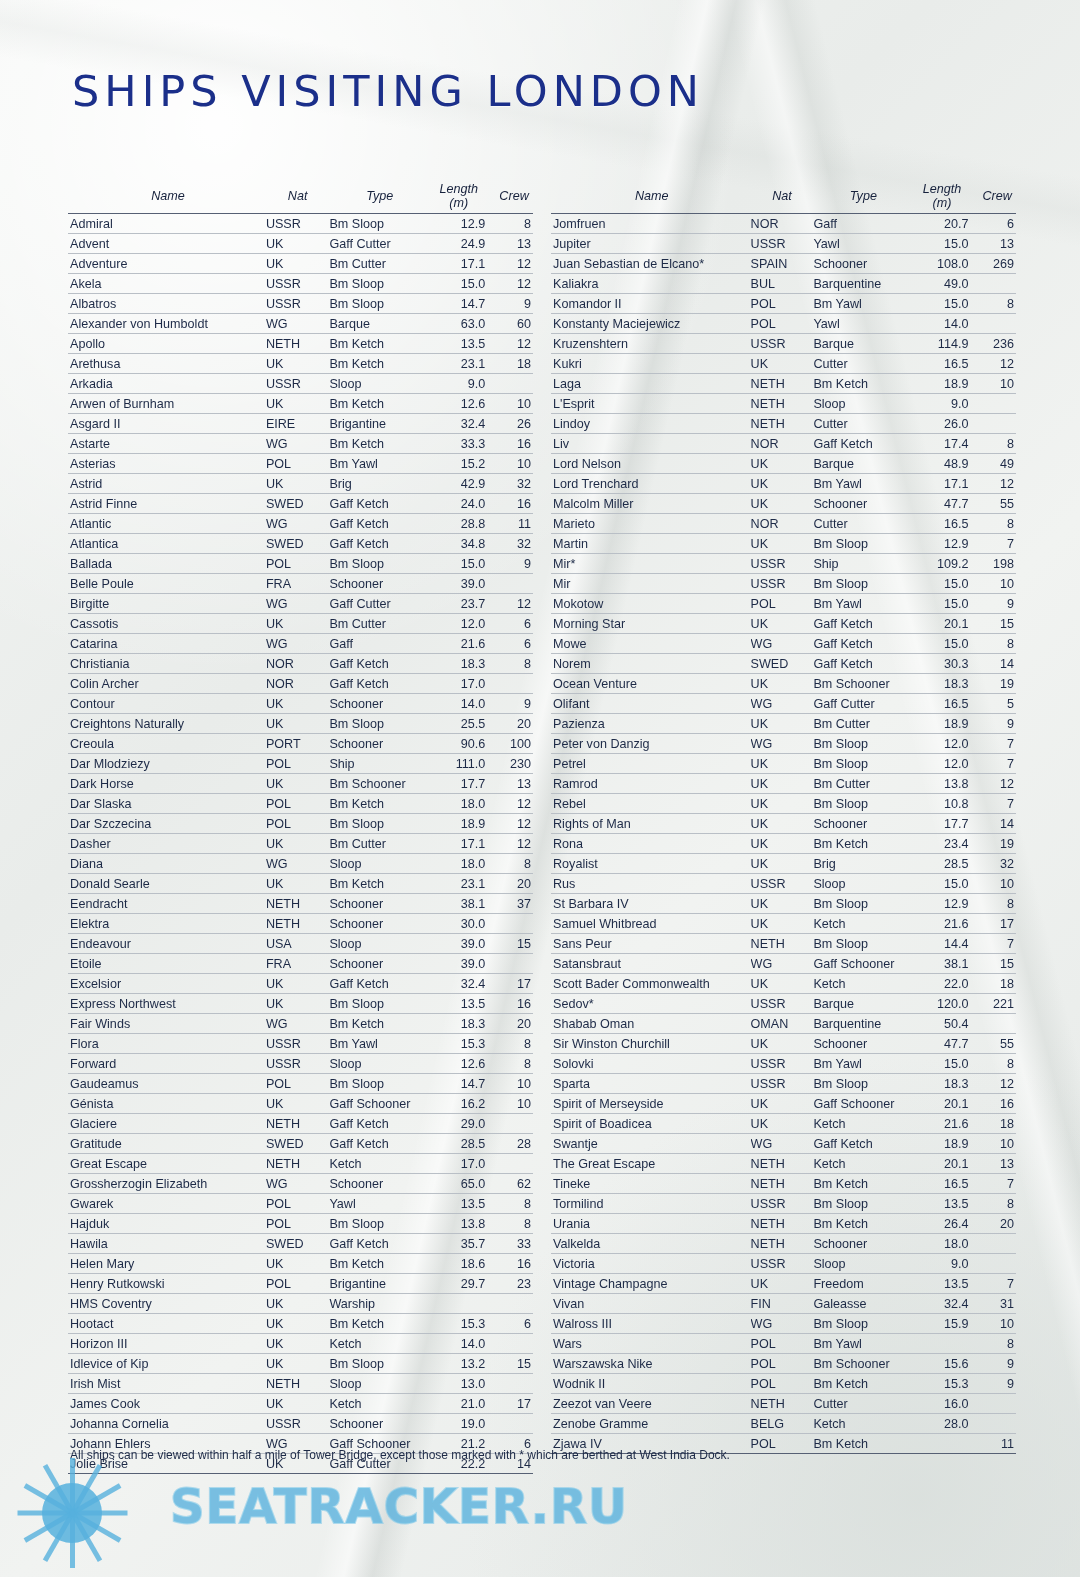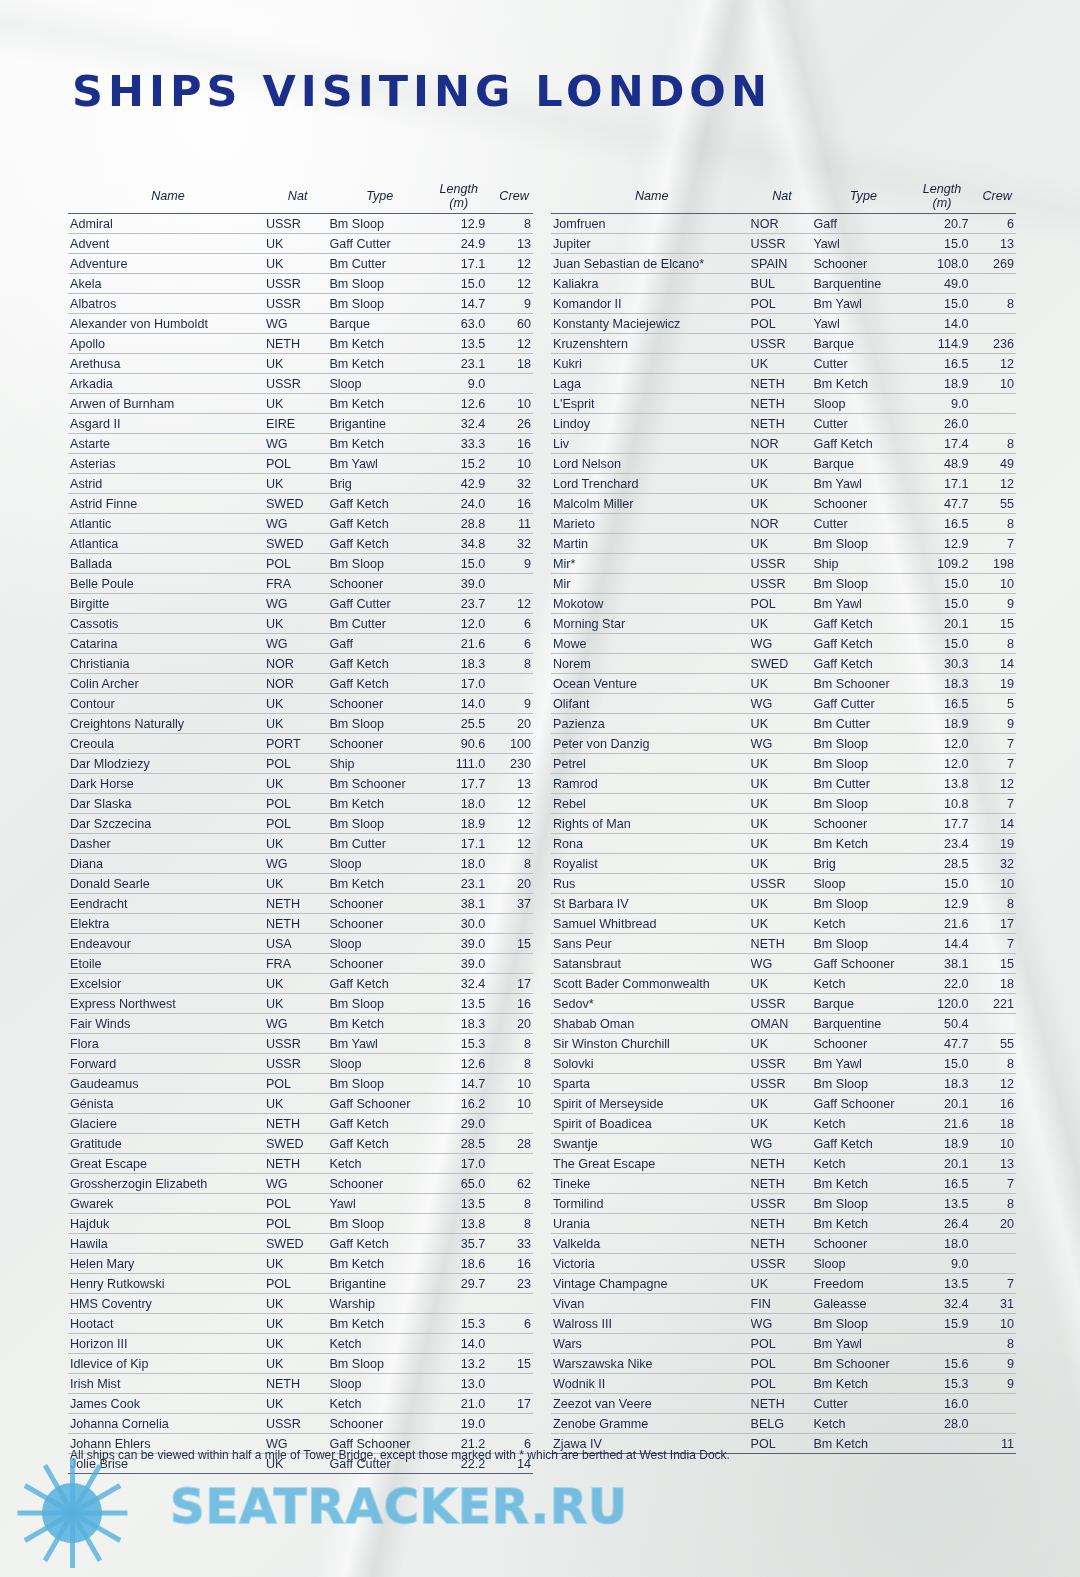--- a/index.html
+++ b/index.html
@@ -29,21 +29,21 @@
     background:
       linear-gradient(103deg, rgba(255,255,255,0) 47%, rgba(255,255,255,0.55) 49%, rgba(170,178,175,0.25) 51%, rgba(255,255,255,0) 53%),
       linear-gradient(76deg, rgba(255,255,255,0) 76%, rgba(255,255,255,0.5) 78%, rgba(176,184,180,0.2) 80%, rgba(255,255,255,0) 82%),
       linear-gradient(190deg, rgba(255,255,255,0) 10%, rgba(200,206,203,0.18) 12%, rgba(255,255,255,0) 14%);
   }
   .title {
     position: absolute;
     left: 72px;
     top: 66px;
     font-size: 43px;
-    font-weight: bold;
+    font-weight: normal;
     letter-spacing: 5px;
     color: #1b2f8a;
     font-family: "DejaVu Sans", sans-serif;
     text-shadow: 0 1px 0 rgba(255,255,255,0.6);
   }
   .tables {
     position: absolute;
     left: 68px;
     top: 182px;
     width: 948px;

